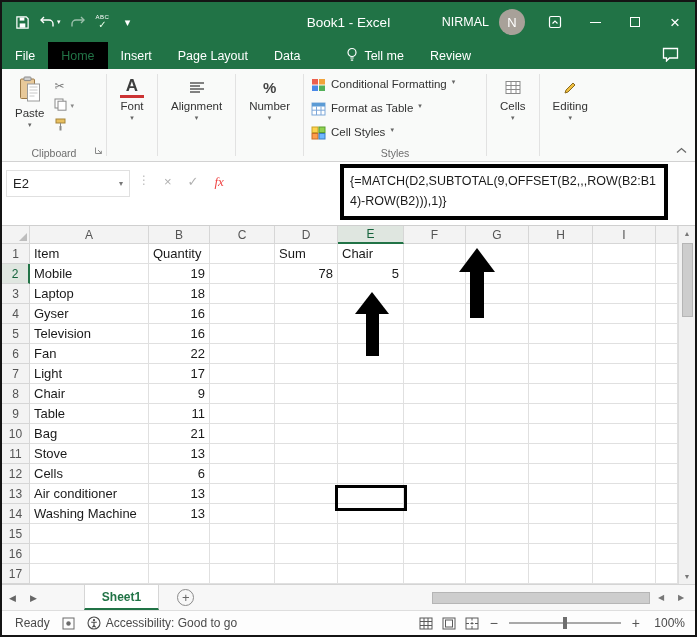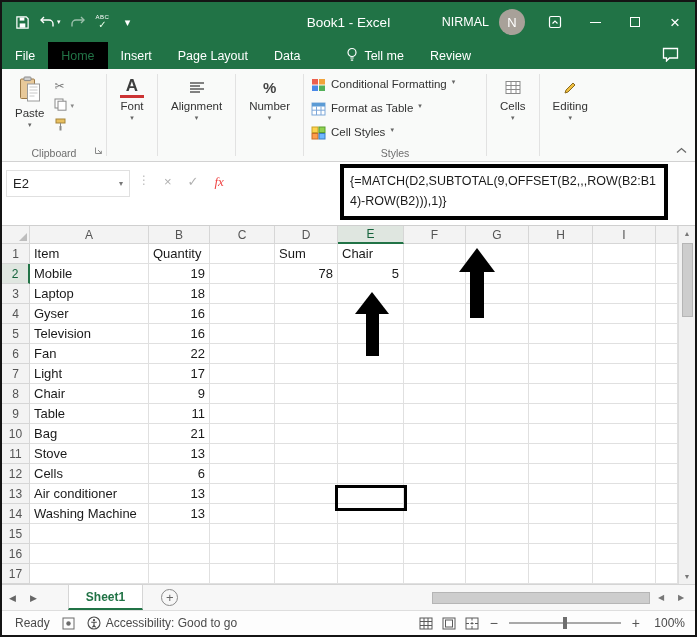--- a/index.html
+++ b/index.html
@@ -82,21 +82,21 @@
   .e2-box{position:absolute;left:333px;top:483px;width:72px;height:26px;border:3px solid #000;z-index:25;pointer-events:none}
   .arrow-up{position:absolute;display:flex;flex-direction:column;align-items:center;z-index:40;pointer-events:none}
   .arrow-head{width:0;height:0;border-left:18px solid transparent;border-right:18px solid transparent;border-bottom:24px solid #000}
   .arrow-shaft{width:14px;background:#000}
   .arrow2 .arrow-head{border-left-width:17px;border-right-width:17px;border-bottom-width:22px}
   .arrow2 .arrow-shaft{width:13px}
 
   
   .sheetbar{position:absolute;top:582px;left:0;width:693px;height:26px;background:#f7f7f7;border-top:1px solid #d4d4d4;display:flex;align-items:center;font-size:12px}
   .nav{color:#666;font-size:9px;padding:0 7px}
-  .sheettab{margin-left:24px;height:100%;display:flex;align-items:center;padding:0 17px;background:#fff;border-right:1px solid #d6d6d6;border-left:1px solid #d6d6d6;border-bottom:2px solid #217346;color:#217346;font-weight:bold}
+  .sheettab{margin-left:40px;height:100%;display:flex;align-items:center;padding:0 17px;background:#fff;border-right:1px solid #d6d6d6;border-left:1px solid #d6d6d6;border-bottom:2px solid #217346;color:#217346;font-weight:bold}
   .addsheet{margin-left:18px;width:17px;height:17px;border:1px solid #8a8a8a;border-radius:50%;display:flex;align-items:center;justify-content:center;color:#666;font-size:13px;line-height:1}
   .hscroll-thumb{position:absolute;left:430px;top:7px;width:218px;height:12px;background:#cdcdcd;border:1px solid #b5b5b5}
   .hs-arrow{position:absolute;top:0;height:100%;display:flex;align-items:center;font-size:8px;color:#777}
   .hs-left{left:656px}
   .hs-right{left:676px}
 
   
   .statusbar{position:absolute;top:608px;left:0;width:693px;height:25px;background:#fdfdfd;border-top:1px solid #dedede;display:flex;align-items:center;font-size:12px;color:#4a4a4a}
   .sb-mode{padding-left:13px}
   .sb-icon{margin-left:12px;display:flex;align-items:center}

